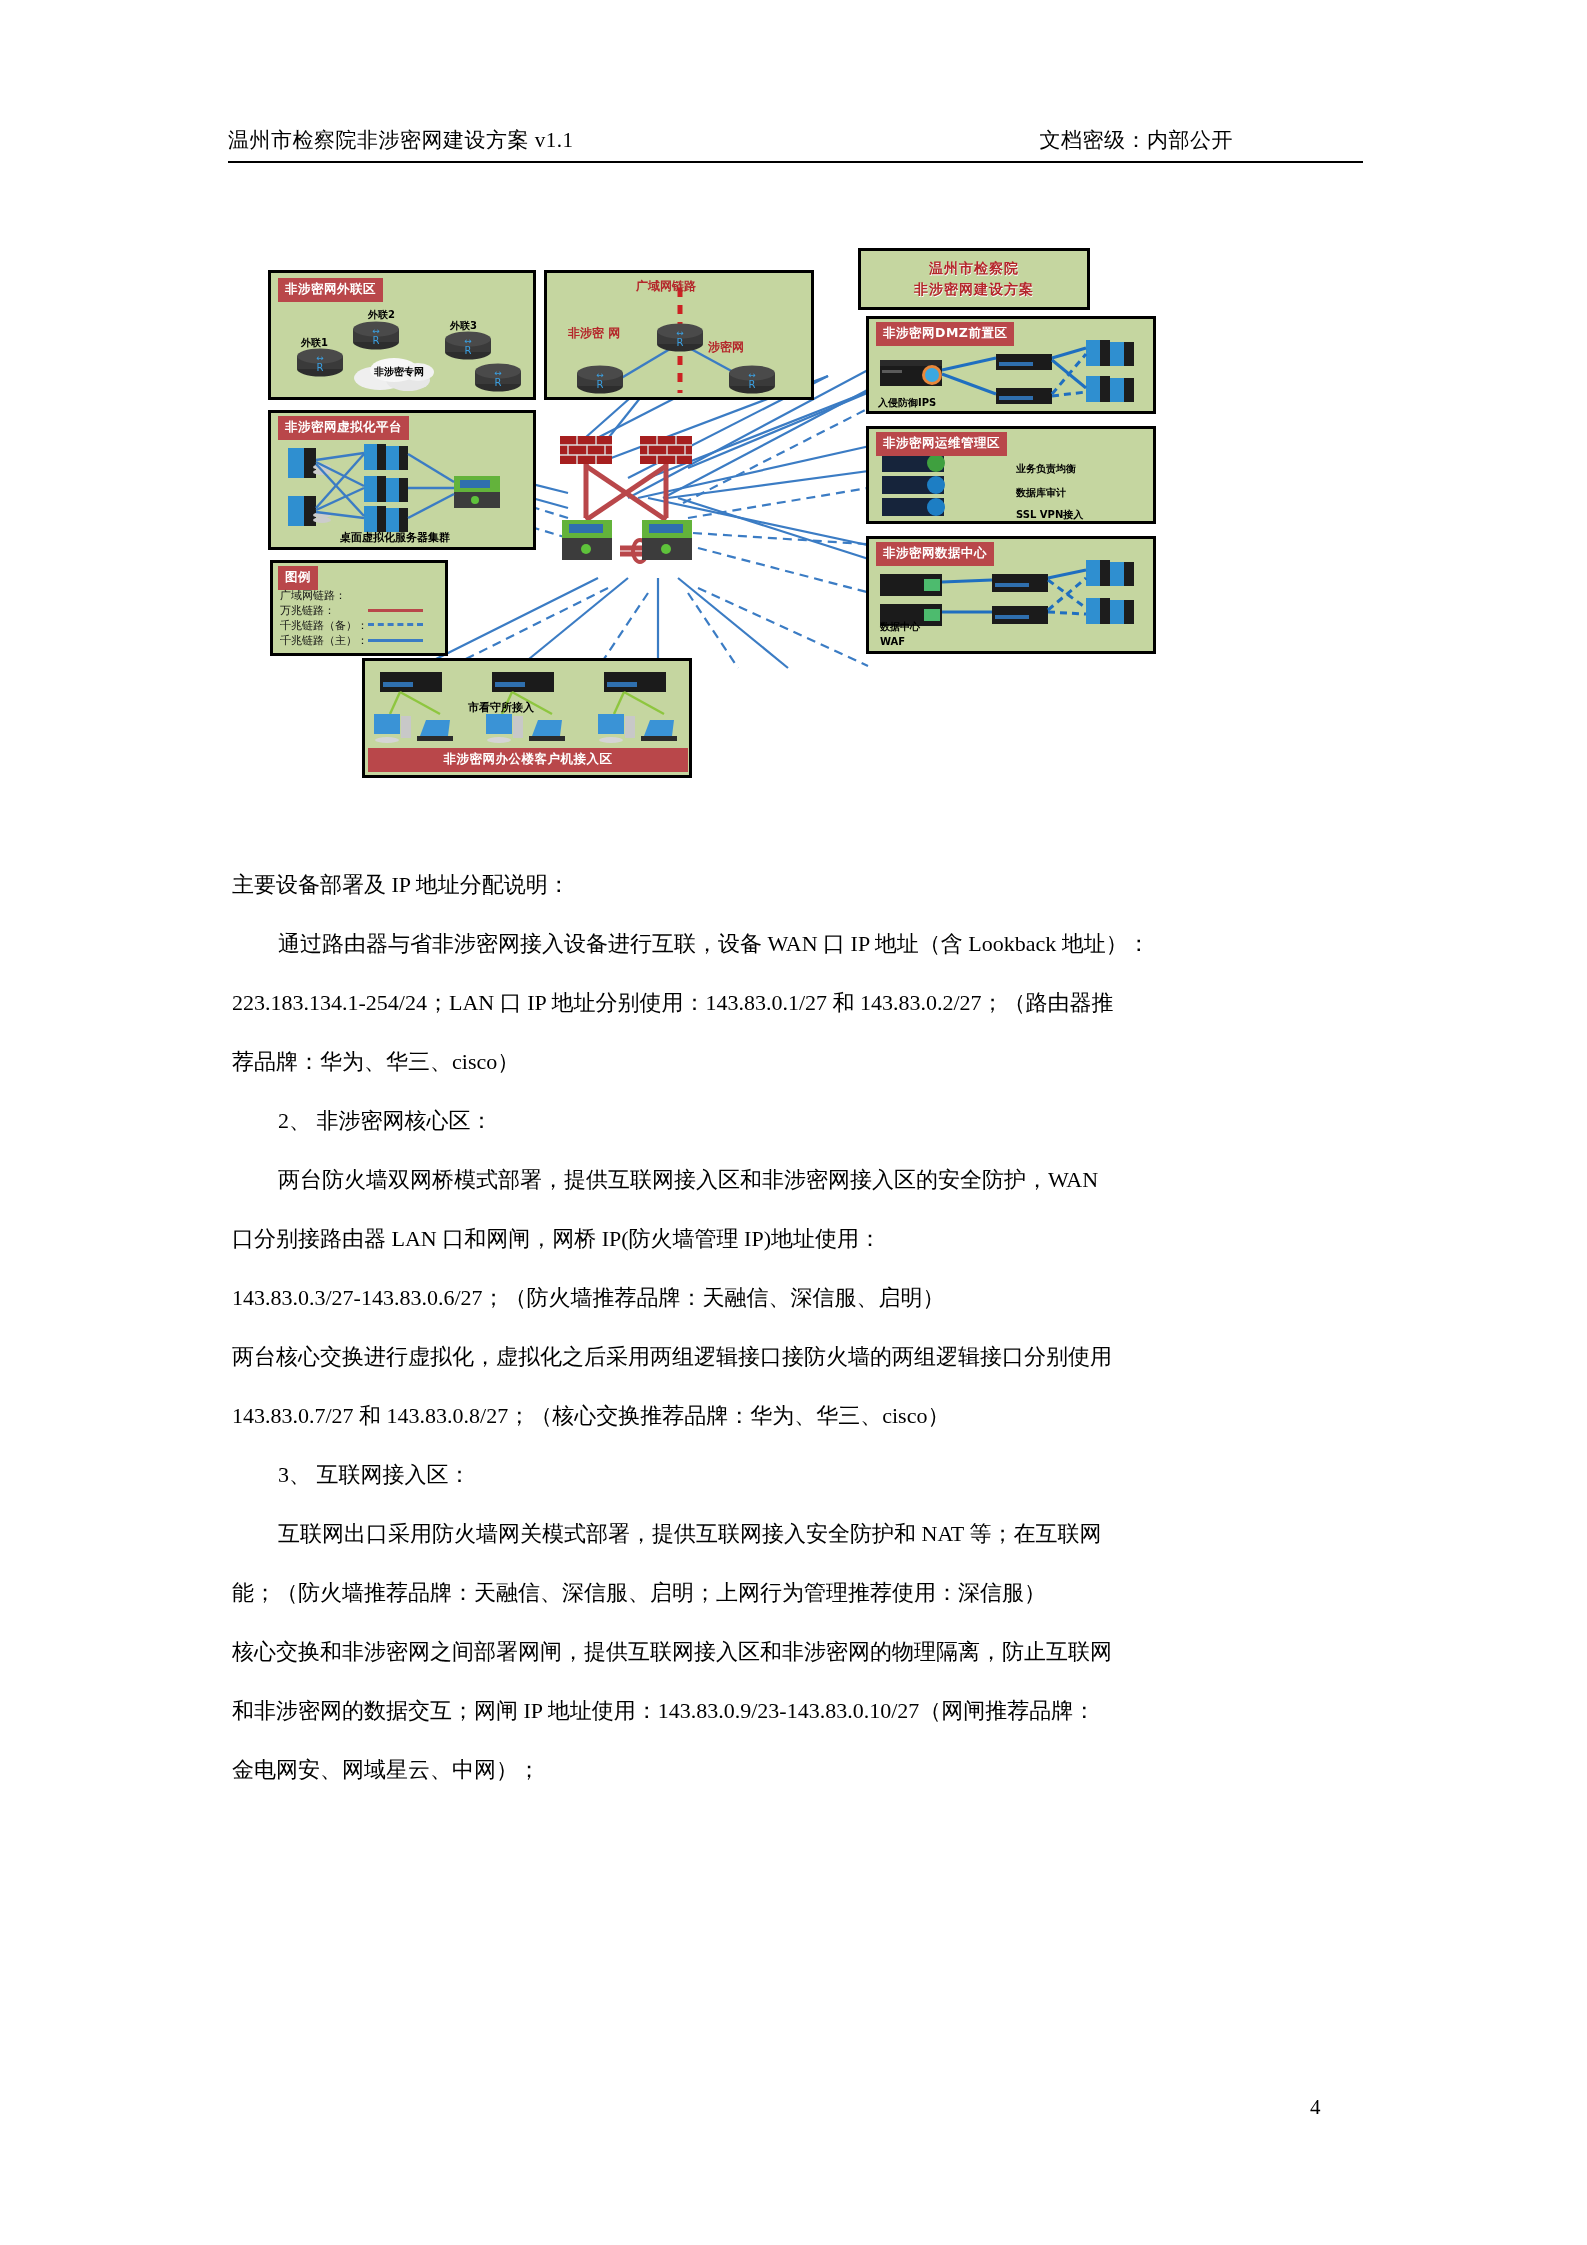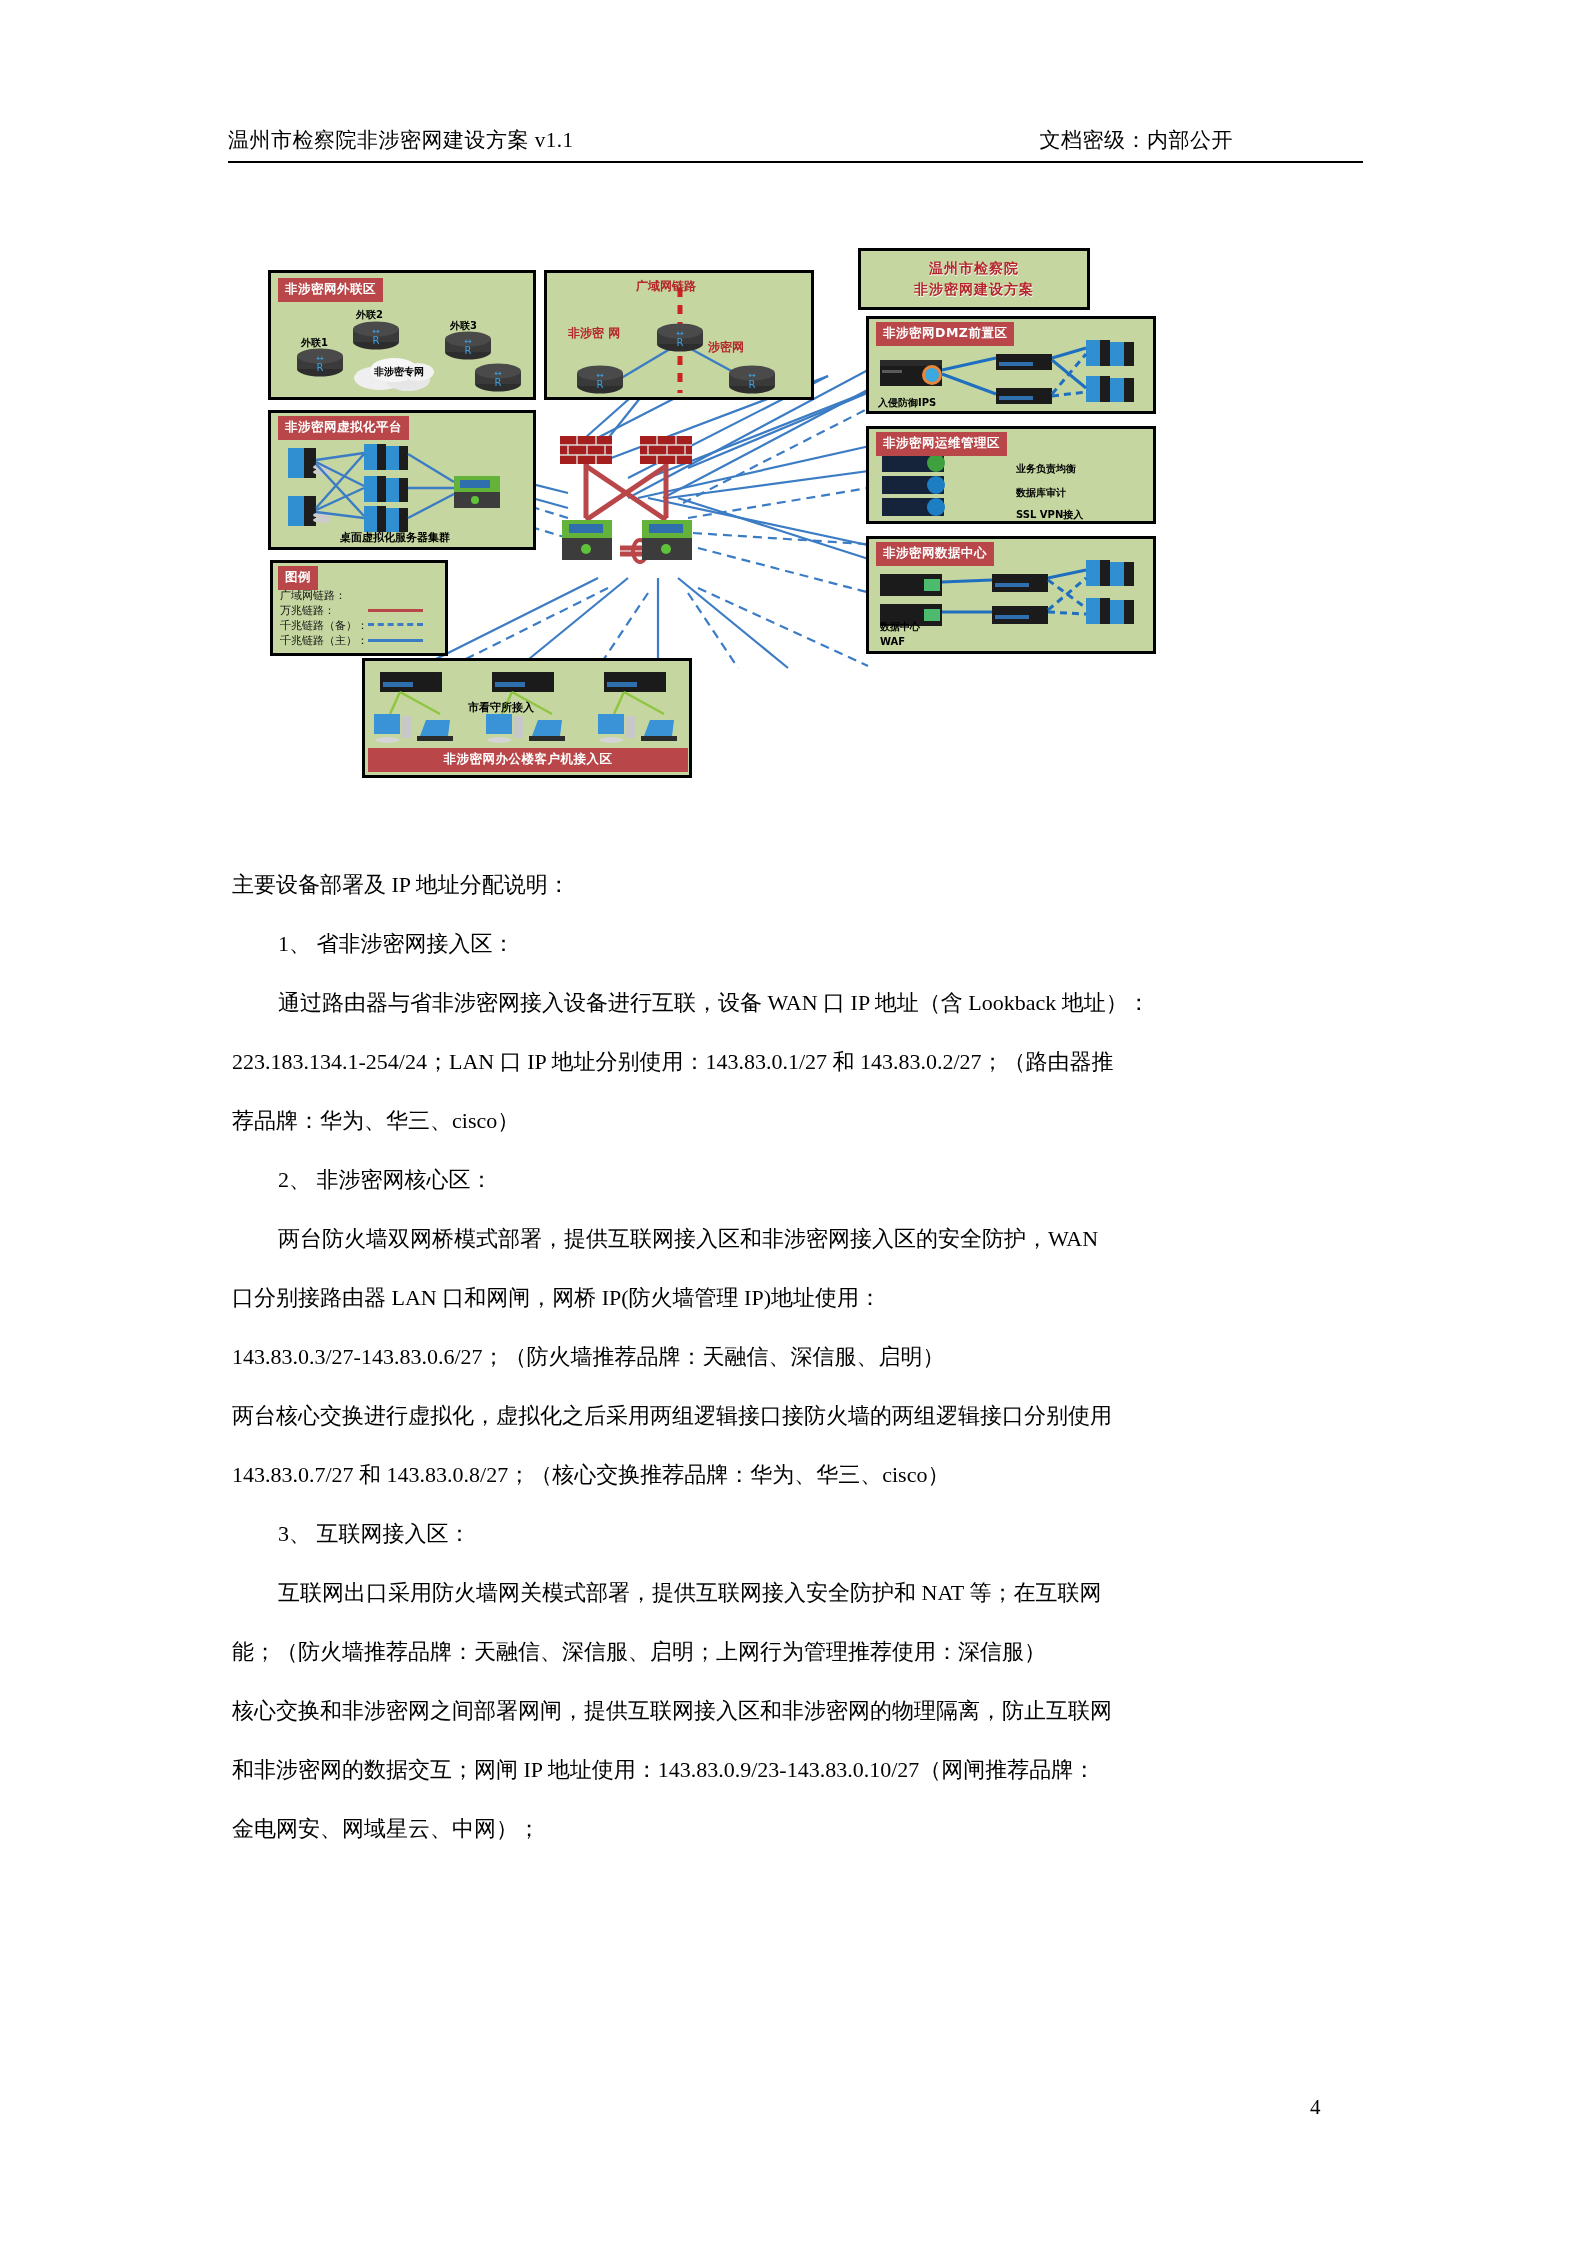--- a/index.html
+++ b/index.html
@@ -241,21 +241,21 @@
     </g>
 
     <g transform="translate(88,112)">
       <ellipse cx="24" cy="18" rx="26" ry="12" fill="#efefef"></ellipse>
       <ellipse cx="52" cy="20" rx="22" ry="11" fill="#e7e7e7"></ellipse>
       <ellipse cx="38" cy="10" rx="24" ry="12" fill="#f7f7f7"></ellipse>
       <ellipse cx="62" cy="12" rx="16" ry="9" fill="#f2f2f2"></ellipse>
     </g>
   </svg>
   <div class="dev-label" style="left:33px; top:88px;">外联1</div>
-  <div class="dev-label" style="left:88px; top:60px;">外联2</div>
+  <div class="dev-label" style="left:100px; top:60px;">外联2</div>
   <div class="dev-label" style="left:182px; top:71px;">外联3</div>
   <div class="dev-label" style="left:106px; top:117px;">非涉密专网</div>
 
   <div class="zone" style="left:276px; top:22px; width:270px; height:130px;"></div>
   <div class="red-label" style="left:368px; top:31px;">广域网链路</div>
   <div class="red-label" style="left:300px; top:78px; text-align:left; width:40px;">非涉密
 网</div>
   <div class="red-label" style="left:440px; top:92px;">涉密网</div>
 
   <svg class="svg-layer" viewBox="0 0 920 560">
@@ -595,21 +595,20 @@
           <polygon points="0,18 6,2 30,2 28,18" fill="#3a93d6"></polygon>
           <rect x="-3" y="18" width="36" height="5" fill="#2b2b2b"></rect>
         </g>
     </g>
   </svg>
 </div>
 
 <div class="doc-body">
   <p>主要设备部署及 IP 地址分配说明：</p>
 
-  <p class="indent">1、 省非涉密网接入区：</p>
   <p class="indent">通过路由器与省非涉密网接入设备进行互联，设备 WAN 口 IP 地址（含 Lookback 地址）：</p>
   <p>223.183.134.1-254/24；LAN 口 IP 地址分别使用：143.83.0.1/27 和 143.83.0.2/27；（路由器推</p>
   <p>荐品牌：华为、华三、cisco）</p>
 
   <p class="indent">2、 非涉密网核心区：</p>
   <p class="indent">两台防火墙双网桥模式部署，提供互联网接入区和非涉密网接入区的安全防护，WAN</p>
   <p>口分别接路由器 LAN 口和网闸，网桥 IP(防火墙管理 IP)地址使用：</p>
   <p>143.83.0.3/27-143.83.0.6/27；（防火墙推荐品牌：天融信、深信服、启明）</p>
   <p>两台核心交换进行虚拟化，虚拟化之后采用两组逻辑接口接防火墙的两组逻辑接口分别使用</p>
   <p>143.83.0.7/27 和 143.83.0.8/27；（核心交换推荐品牌：华为、华三、cisco）</p>

